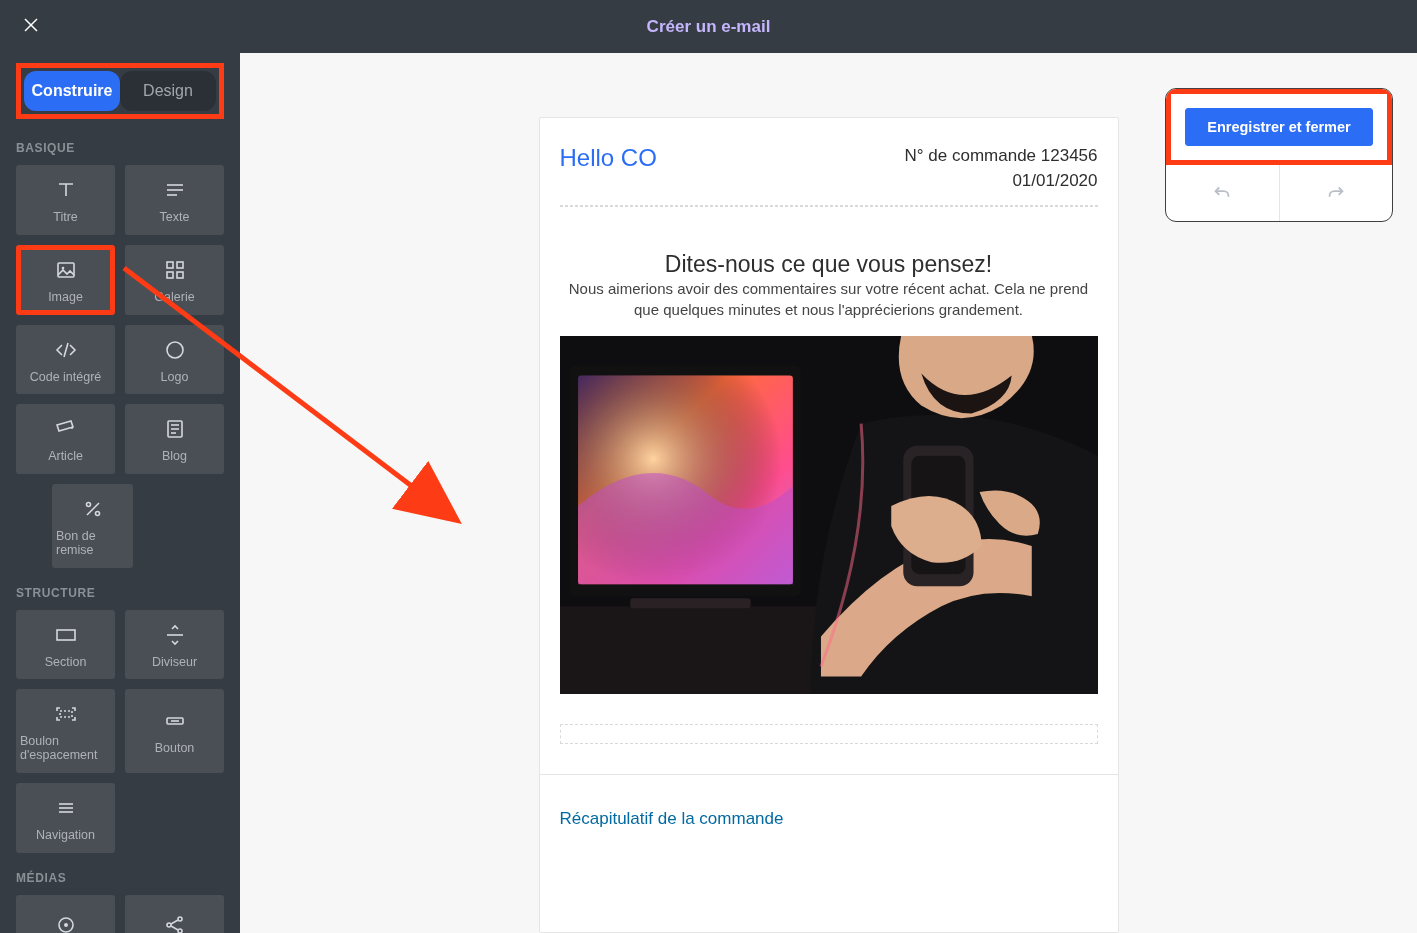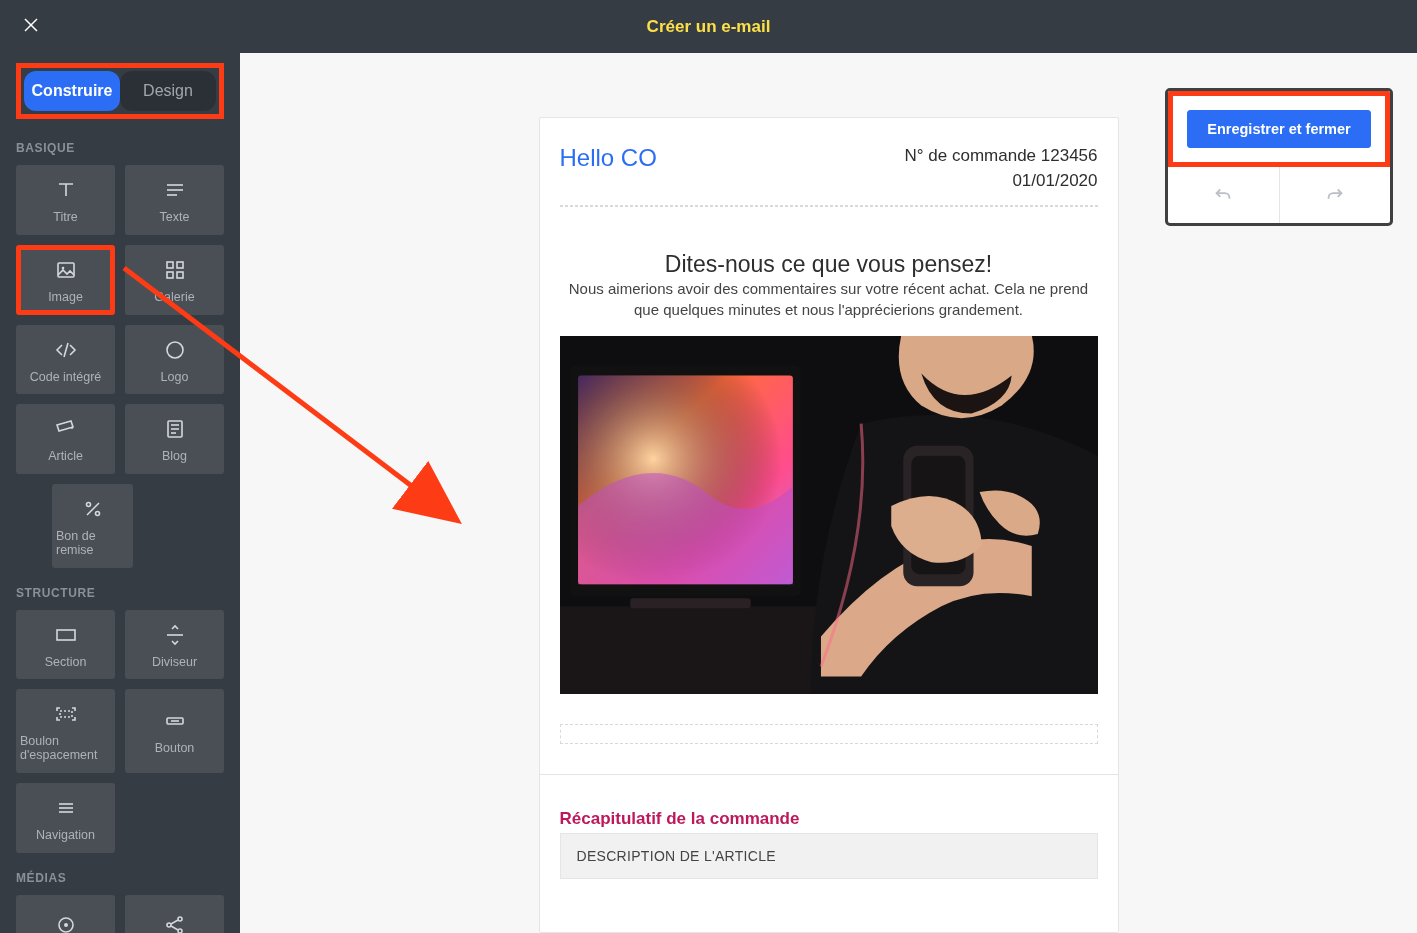--- a/index.html
+++ b/index.html
@@ -1,19 +1,19 @@
 <!DOCTYPE html>
 <html><head>
   <meta charset="utf-8">
   <style>
     * { margin: 0; padding: 0; box-sizing: border-box; }
     body { font-family: -apple-system, BlinkMacSystemFont, "Segoe UI", Helvetica, Arial, sans-serif; background: #f7f7f7; width: 1417px; height: 933px; overflow: hidden; position: relative; }
     .topbar { height: 53px; background: #363c44; display: flex; align-items: center; position: relative; }
     .close-btn { position: absolute; left: 22px; top: 16px; color: #fff; cursor: pointer; }
-    .topbar-title { color: #fde047; font-size: 17px; font-weight: 600; margin: 0 auto; }
+    .topbar-title { color: #c4b5fd; font-size: 17px; font-weight: 600; margin: 0 auto; }
     .main { display: flex; height: calc(100% - 53px); }
     
     .sidebar { width: 240px; background: #363c44; color: #a0a6ad; padding: 10px 16px 20px 16px; overflow-y: auto; height: 100%; }
     .tab-row { display: flex; gap: 0; margin-bottom: 22px; border: 5px solid #fd3b15; background: #363c44; padding: 3px; }
     .tab { flex: 1; padding: 11px 0; text-align: center; font-size: 16px; border-radius: 12px; font-weight: 500; cursor: pointer; }
     .tab.active { background: #2b6ef5; color: #fff; font-weight: 700; }
     .tab.inactive { background: #2b3036; color: #a0a6ad; }
     .section-head { font-size: 12px; font-weight: 700; letter-spacing: 0.6px; color: #8b9097; margin: 18px 0 10px 0; }
     .block-grid { display: grid; grid-template-columns: 1fr 1fr; gap: 10px; }
     .block { background: #4a4f56; border-radius: 3px; display: flex; flex-direction: column; align-items: center; justify-content: center; padding: 12px 4px 10px 4px; cursor: grab; min-height: 66px; }
@@ -25,24 +25,24 @@
     .canvas-col { flex: 1; display: flex; justify-content: center; padding: 64px 0 0 0; overflow-y: auto; background: #f7f7f7; }
     .email-card { width: 580px; background: #fff; border: 1px solid #e5e5e5; border-radius: 2px; padding: 26px 20px 40px 20px; }
     .email-header { display: flex; justify-content: space-between; align-items: flex-start; margin-bottom: 12px; }
     .brand { color: #2b6ef5; font-size: 24px; font-weight: 400; }
     .order-meta { text-align: right; color: #2e2e2e; font-size: 17px; line-height: 1.45; }
     .dashed-line { border: 1px dashed #d9d9d9; height: 0; margin-top: 6px; }
     .dashed-box { border: 1px dashed #d9d9d9; height: 20px; margin-top: 30px; margin-bottom: 30px; }
     .email-h1 { text-align: center; font-size: 23px; color: #2e2e2e; margin-top: 44px; font-weight: 500; }
     .email-p { text-align: center; font-size: 15px; color: #444; line-height: 1.4; margin-bottom: 16px; padding: 0 4px; }
     .hero-img { width: 100%; height: 358px; display: block; border-radius: 0; }
-    .order-summary-h { font-size: 17px; font-weight: 700; color: #be185d; margin-top: 34px; margin-bottom: 4px; }
+    .order-summary-h { font-size: 17px; font-weight: 400; color: #0369a1; margin-top: 34px; margin-bottom: 28px; }
     .table-head { background: #f1f1f1; border: 1px solid #e5e5e5; padding: 14px 16px; font-size: 14px; color: #444; letter-spacing: 0.3px; }
     
-    .right-panel { position: absolute; top: 88px; right: 24px; width: 228px; background: #fff; border: 3px solid #404040; border-radius: 5px; overflow: hidden; }
+    .right-panel { position: absolute; top: 88px; right: 24px; width: 228px; background: #fff; border: 1px solid #404040; border-radius: 11px; overflow: hidden; }
     .save-wrap { padding: 14px 14px; border-bottom: 1px solid #e5e5e5; border: 5px solid #fd3b15; }
     .save-btn { width: 100%; background: #2b6ef5; color: #fff; border: 1px solid #2b6ef5; padding: 10px 0; font-size: 14.5px; font-weight: 600; border-radius: 3px; cursor: pointer; }
     .undo-row { display: flex; }
     .undo-row > div { flex: 1; height: 56px; display: flex; align-items: center; justify-content: center; color: #b7bcc2; }
     .undo-row > div:first-child { border-right: 1px solid #e5e5e5; }
     
     .arrow-svg { position: absolute; top: 260px; left: 120px; pointer-events: none; }
     
     .ic { width: 24px; height: 24px; stroke-width: 1.6; fill: none; stroke: #d4d7db; }
   </style>
@@ -293,21 +293,20 @@
         <path d="M418 156 Q450 150 470 168 Q482 180 476 198 Q454 204 438 188 Q424 174 418 156 Z" fill="#d9a988"></path>
 
         <path d="M300 88 Q310 200 260 330" stroke="#ff6a8a" stroke-width="3" fill="none" opacity="0.5"></path>
       </svg>
 
       <div class="dashed-box"></div>
 
       <div style="border-top:1px solid #e5e5e5; margin:0 -20px;"></div>
 
       <div class="order-summary-h">Récapitulatif de la commande</div>
-      <div class="table-head">DESCRIPTION DE L'ARTICLE</div>
     </div>
   </div>
 </div>
 
 <div class="right-panel">
   <div class="save-wrap">
     <button class="save-btn">Enregistrer et fermer</button>
   </div>
   <div class="undo-row">
     <div>

